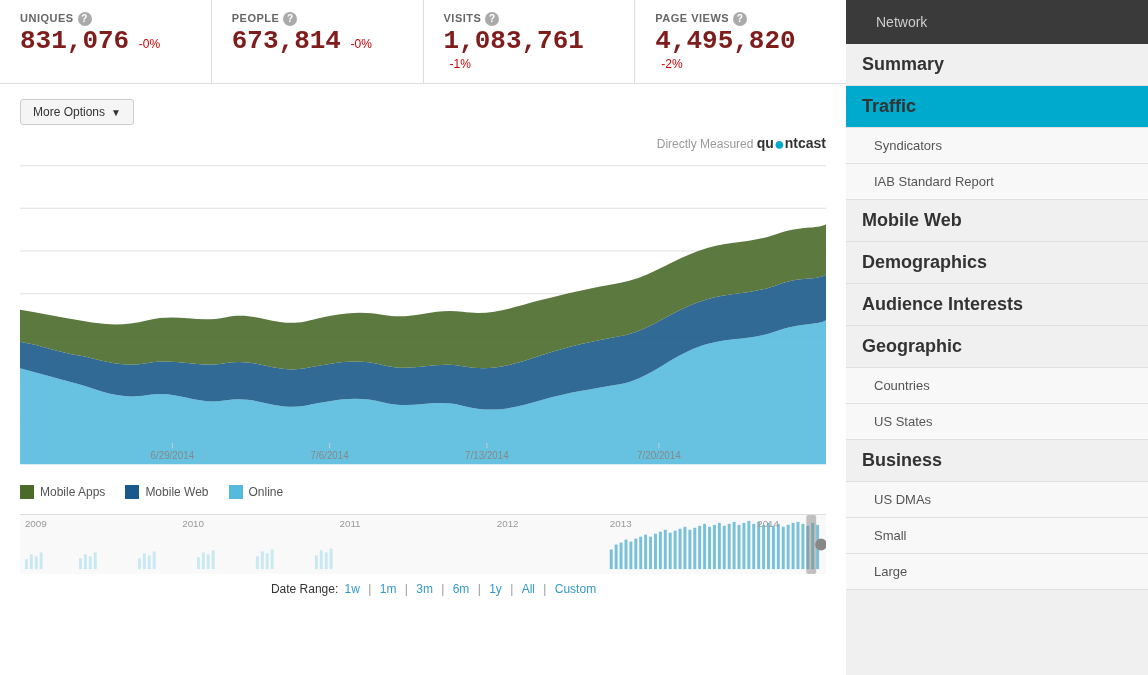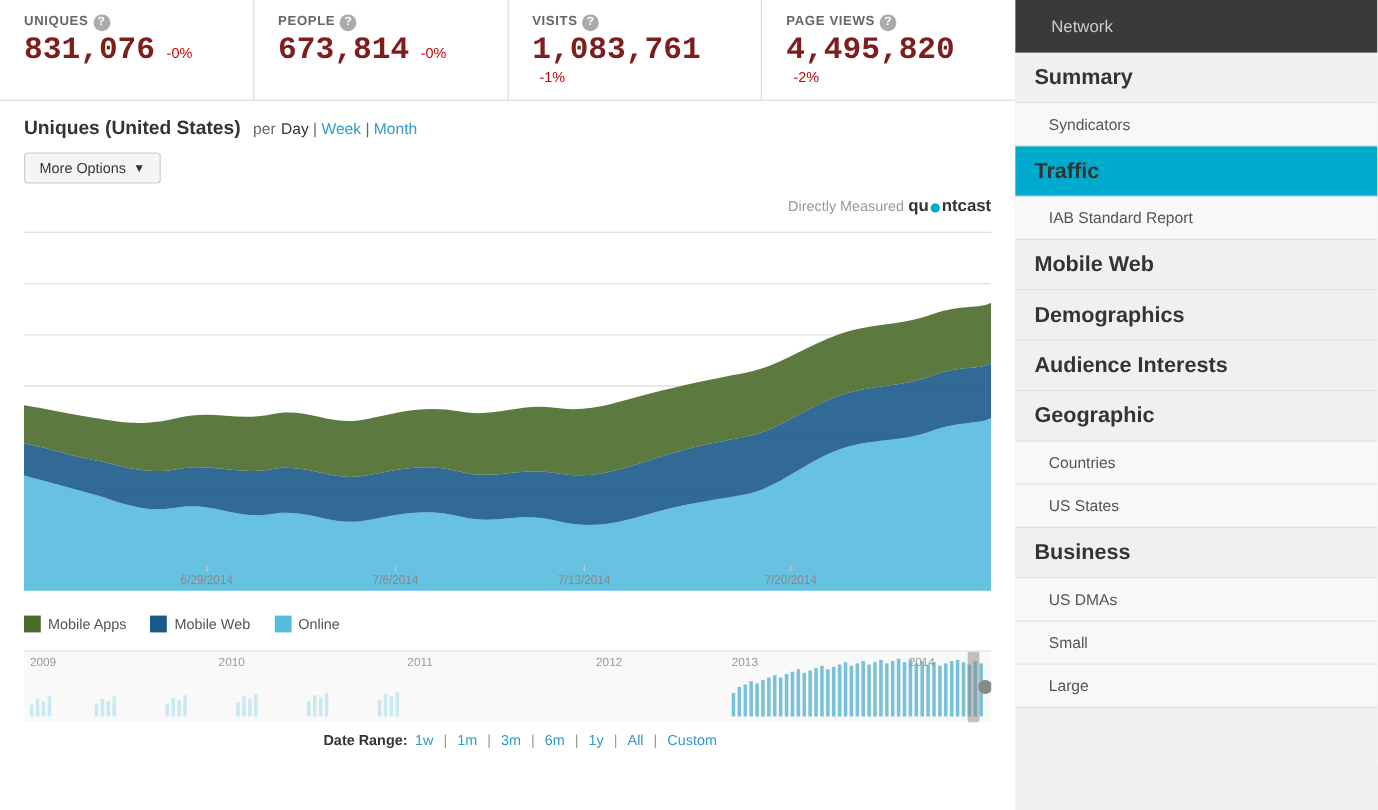--- a/index.html
+++ b/index.html
@@ -43,21 +43,21 @@
     .legend { display: flex; gap: 20px; margin-top: 10px; align-items: center; }
     .legend-item { display: flex; align-items: center; gap: 6px; font-size: 12px; color: #555; }
     .legend-color { width: 14px; height: 14px; display: inline-block; }
 
     
     .timeline-container { position: relative; height: 60px; border-top: 1px solid #ddd; margin: 0 20px; }
     .timeline-svg { width: 100%; height: 100%; }
 
     
     .date-range { text-align: center; padding: 8px; font-size: 12px; color: #555; }
-    .date-range strong { color: #333; font-weight: bold; margin-left: 24px; }
+    .date-range strong { color: #333; font-weight: normal; margin-left: 24px; }
     .date-range a { color: #3399cc; text-decoration: none; margin: 0 3px; }
     .date-range .sep { color: #999; margin: 0 2px; }
 
     
     .sidebar { width: 302px; background: #f0f0f0; flex-shrink: 0; overflow-y: auto; }
     .sidebar-network { background: #3a3a3a; color: #ccc; padding: 14px 30px; font-size: 14px; }
 
     .sidebar-item { padding: 10px 16px; font-size: 14px; color: #444; cursor: pointer; border-bottom: 1px solid #e0e0e0; background: #f0f0f0; }
     .sidebar-item.active { background: #00aacc; color: #fff; }
     .sidebar-item.sub { padding-left: 28px; font-size: 13px; color: #555; background: #f8f8f8; }
@@ -105,27 +105,20 @@
         <span class="info-icon">?</span>
       </div>
       <div>
         <span class="stat-value">4,495,820</span>
         <span class="stat-change">-2%</span>
       </div>
     </div>
   </div>
 
   <div class="chart-section">
-    <div class="chart-title">
-      <span>Uniques (United States)</span>
-      <span class="per-label">per</span>
-      <span class="period-links">
-        <span class="active">Day</span><span class="sep"> | </span><a href="#">Week</a><span class="sep"> | </span><a href="#">Month</a>
-      </span>
-    </div>
 
     <button class="more-options-btn">
       <span>More Options</span>
       <span class="arrow">▼</span>
     </button>
 
     <div class="quantcast-label">
       <span>Directly Measured</span>
       <span class="brand">
         <span class="qu">qu</span><span class="dot" style="color:#00aacc;font-weight:bold;">●</span><span class="ntcast">ntcast</span>
@@ -283,27 +276,27 @@
   </div>
 </div>
 
 <div class="sidebar">
   <div class="sidebar-network">
     <span>Network</span>
   </div>
   <div class="sidebar-item section-header">
     <span>Summary</span>
   </div>
-  <div class="sidebar-item sub">
-    <span>Syndicators</span>
-  </div>
   <div class="sidebar-item section-header active">
     <span>Traffic</span>
   </div>
   <div class="sidebar-item sub">
+    <span>Syndicators</span>
+  </div>
+  <div class="sidebar-item sub">
     <span>IAB Standard Report</span>
   </div>
   <div class="sidebar-item section-header">
     <span>Mobile Web</span>
   </div>
   <div class="sidebar-item section-header">
     <span>Demographics</span>
   </div>
   <div class="sidebar-item section-header">
     <span>Audience Interests</span>

